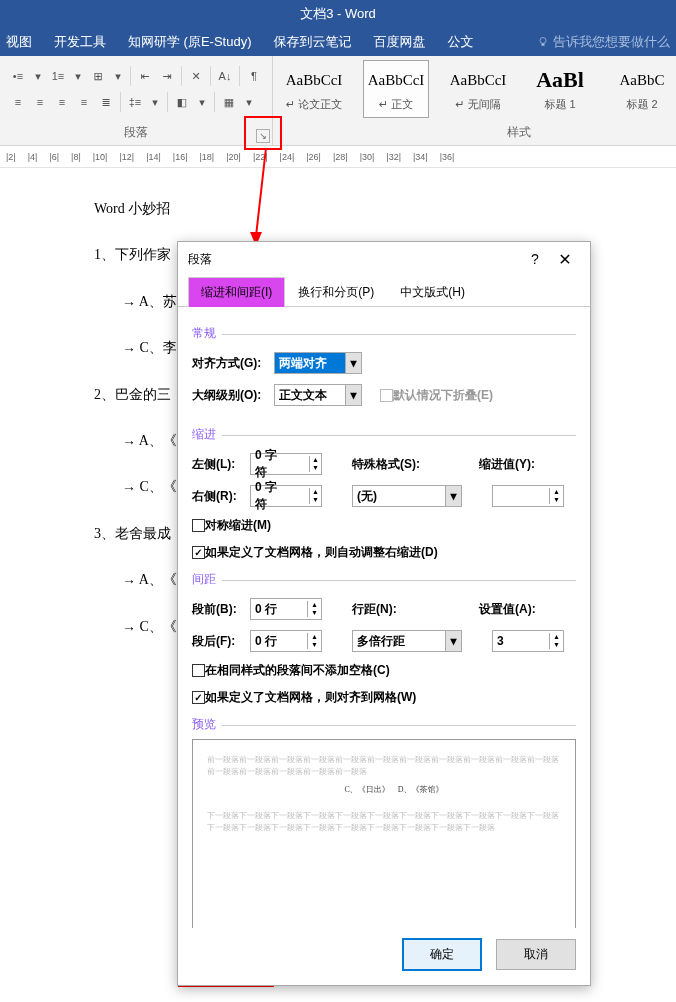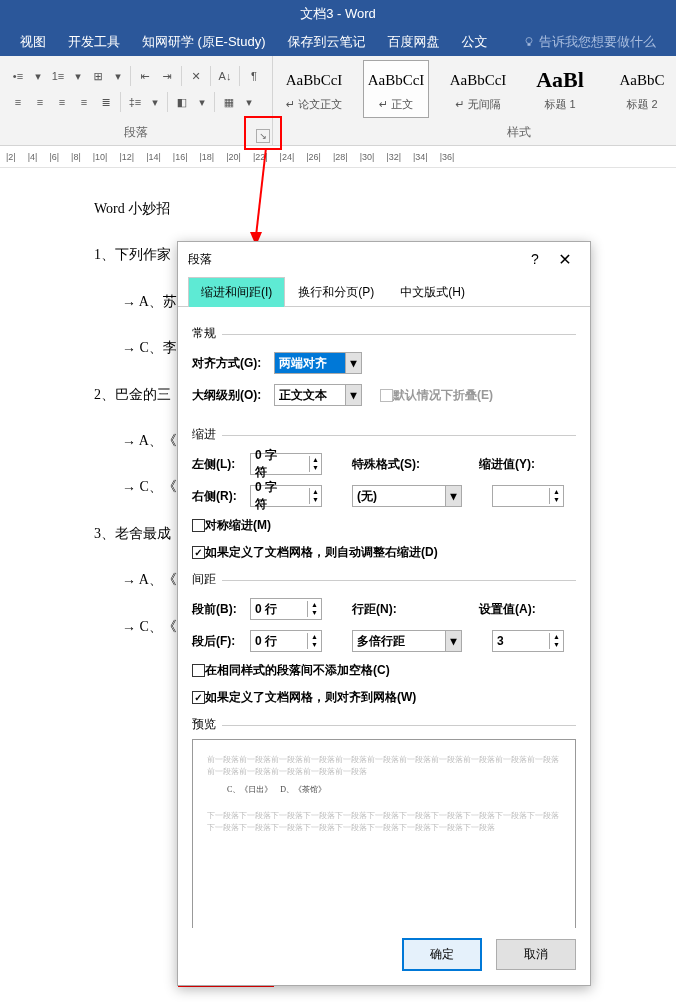--- a/index.html
+++ b/index.html
@@ -1,19 +1,19 @@
 <!DOCTYPE html>
 <html><head>
 <meta charset="utf-8">
 <style>
   * { box-sizing: border-box; margin: 0; padding: 0; }
   body { font-family: "Microsoft YaHei", "Segoe UI", sans-serif; font-size: 12px; background: #fff; width: 676px; height: 1002px; position: relative; overflow: hidden; }
 
   .titlebar { background: #2b579a; color: #fff; height: 28px; line-height: 28px; text-align: center; font-size: 13px; }
-  .menubar { background: #2b579a; color: #fff; height: 28px; display: flex; align-items: center; padding: 0 20px; gap: 22px; font-size: 13px; text-align: center; }
+  .menubar { background: #2b579a; color: #fff; height: 28px; display: flex; align-items: center; padding: 0 6px; gap: 22px; font-size: 13px; text-align: center; }
   .menubar span { cursor: pointer; }
   .menubar .tell { color: #a7bcde; margin-left: auto; display:flex; align-items:center; gap:4px;}
   .bulb { width:12px;height:12px; display:inline-block;}
   
   .ribbon { background: #f3f3f3; border-bottom: 1px solid #d4d4d4; height: 90px; display: flex; }
   .ribbon-group { border-right: 1px solid #d4d4d4; display: flex; flex-direction: column; }
   .ribbon-body { flex: 1; padding: 4px 8px; display: flex; align-items: center; gap: 8px; }
   .ribbon-label { text-align: center; font-size: 12px; color: #666; padding: 2px 0 4px; position: relative; }
   .ribbon-launcher { position: absolute; right: 2px; bottom: 2px; width: 14px; height: 14px; border: 1px solid #adadad; font-size:9px; line-height:12px; text-align:center; color:#666;}
   
@@ -41,43 +41,43 @@
   .arrow-svg{position:absolute; pointer-events:none;}
 
   .dialog { position: absolute; top: 241px; left: 177px; width: 414px; height: 745px; background: #fff; border: 1px solid #aaa; box-shadow: 0 3px 12px rgba(0,0,0,0.3); display:flex; flex-direction:column;}
   .dlg-title { height: 34px; display: flex; align-items: center; padding: 0 10px; font-size: 12px; }
   .dlg-title .spacer{flex:1;}
   .dlg-title .help,.dlg-title .close{width:30px;text-align:center;font-size:14px;cursor:pointer;}
   .dlg-title .close{font-size:16px;}
   
   .tabs { display:flex; padding: 0 10px; border-bottom:1px solid #ccc; }
   .tab { padding: 6px 12px; border:1px solid transparent; border-bottom:none; position:relative; top:1px; cursor:pointer;}
-  .tab.active{ border-color:#ccc; background:#5eead4;}
+  .tab.active{ border-color:#ccc; background:#d946ef;}
 
   .dlg-body{ padding: 10px 14px; flex:1; overflow:auto;}
-  .section-title{ font-size:12px; color:#000000; margin: 8px 0 6px; position:relative;}
+  .section-title{ font-size:12px; color:#8b5cf6; margin: 8px 0 6px; position:relative;}
   .section-title::after{content:""; position:absolute; left:30px; right:0; top:50%; height:1px; background:#ccc;}
   .section-title span{background:#fff; padding-right:6px; position:relative; z-index:1;}
   
   .row{ display:flex; align-items:center; margin:10px 0; gap:8px;font-weight:bold;}
   .lbl{ width:74px;}
   .combo, .spin, .txtin { border:1px solid #a9a9a9; height:22px; font-size:12px; padding:0 4px; background:#fff;}
   .combo{ width:88px; display:flex; align-items:center; justify-content:space-between;}
   .combo.sel{ background:#0078d7; color:#fff;}
   .combo.wide{width:110px;}
   .combo .dd{background:#e1e1e1; color:#000; width:16px; text-align:center; margin-right:-4px; height:20px; line-height:20px; border-left:1px solid #a9a9a9;}
   .spin{ width:72px; display:flex; align-items:center; justify-content:space-between;gap:25px;}
   .spin .sp{display:flex;flex-direction:column; font-size:7px; line-height:8px; border-left:1px solid #a9a9a9; width:14px; text-align:center; margin-right:-4px;}
   .cb{ display:flex; align-items:center; }
   .cb .box{width:13px;height:13px;border:1px solid #333;display:flex;align-items:center;justify-content:center;font-size:10px;}
   .col2{ display:flex; gap:30px; align-items:center;}
   .col2 .c{flex:1;}
   
   .preview{ border:1px solid #999; height:190px; margin-top:6px; padding:14px; font-size:8px; color:#bbb; line-height:1.5; font-family:SimSun;}
-  .preview .dark{color:#444;}
+  .preview .dark{color:#444;text-align:center;}
   
   .dlg-buttons{ padding:10px 14px 14px; display:flex; gap:14px; align-items:center;}
   .btn{ border:1px solid #adadad; background:#e1e1e1; padding:6px 16px; font-size:12px; cursor:pointer; min-width:80px; text-align:center;}
   .btn.primary{ border:2px solid #0078d7; background:#e5f1fb;}
   .dlg-buttons .gap{flex:1;}
 </style>
 </head>
 <body>
 
 <div class="titlebar">文档3 - Word</div>

